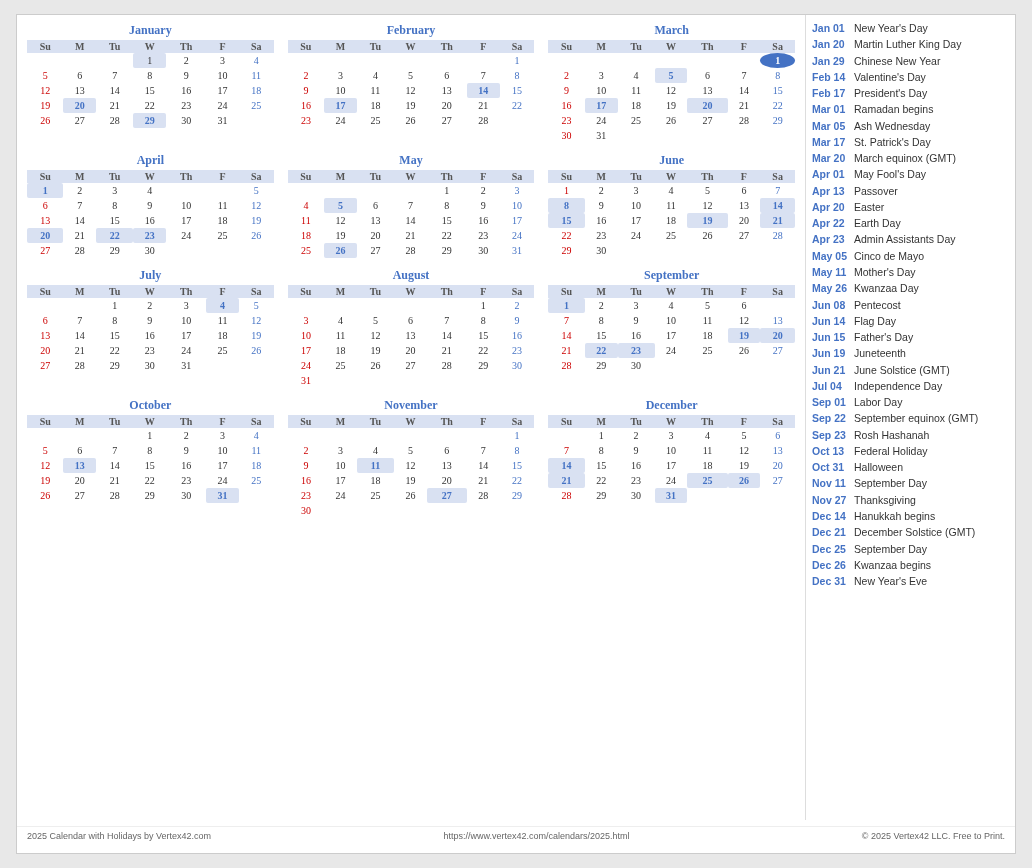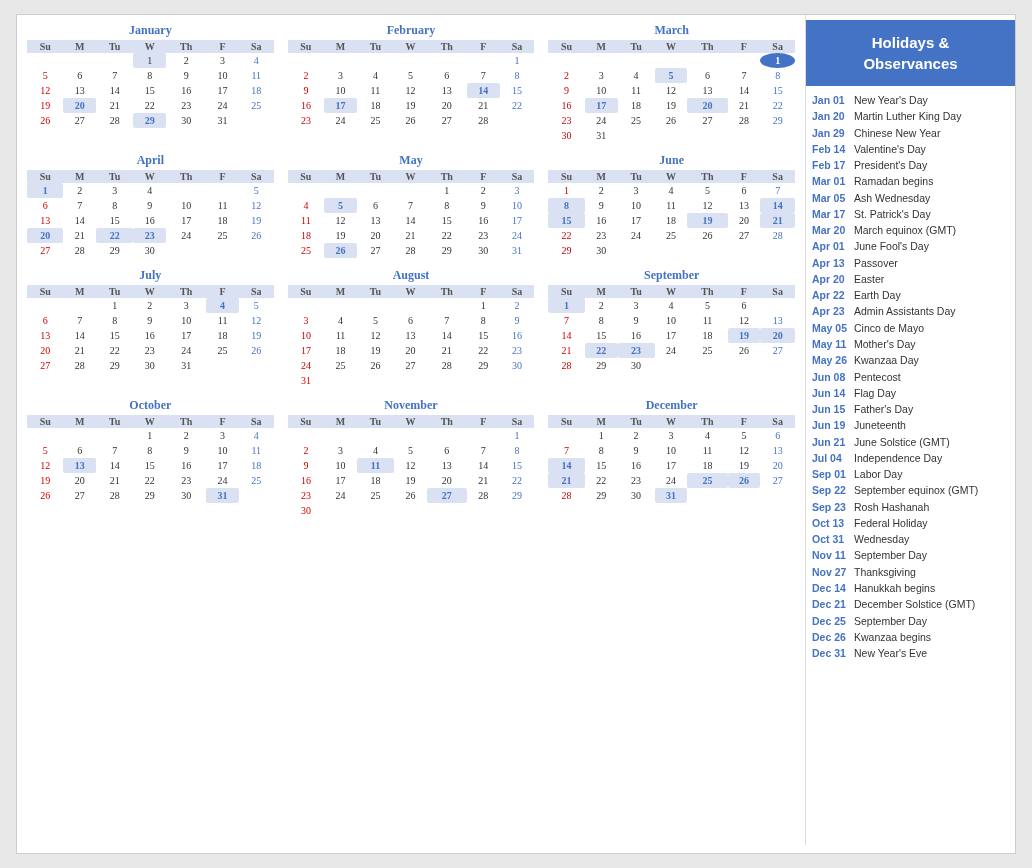--- a/index.html
+++ b/index.html
@@ -938,23 +938,20 @@
                   <td class="sat"></td>
               </tr>
             </tbody>
           </table>
         </div>
 
       </div>
     </div>
 
     <div class="sidebar">
-      <div class="sidebar-header">
-        <span>Holidays &amp;<br>Observances</span>
-      </div>
       <div class="holiday-list" id="holiday-list">
           <div class="holiday-item">
             <span class="holiday-date">Jan 01</span>
             <span class="holiday-name">New Year's Day</span>
           </div>
           <div class="holiday-item">
             <span class="holiday-date">Jan 20</span>
             <span class="holiday-name">Martin Luther King Day</span>
           </div>
           <div class="holiday-item">
@@ -980,21 +977,21 @@
           <div class="holiday-item">
             <span class="holiday-date">Mar 17</span>
             <span class="holiday-name">St. Patrick's Day</span>
           </div>
           <div class="holiday-item">
             <span class="holiday-date">Mar 20</span>
             <span class="holiday-name">March equinox (GMT)</span>
           </div>
           <div class="holiday-item">
             <span class="holiday-date">Apr 01</span>
-            <span class="holiday-name">June Fool's Day</span>
+            <span class="holiday-name">May Fool's Day</span>
           </div>
           <div class="holiday-item">
             <span class="holiday-date">Apr 13</span>
             <span class="holiday-name">Passover</span>
           </div>
           <div class="holiday-item">
             <span class="holiday-date">Apr 20</span>
             <span class="holiday-name">Easter</span>
           </div>
           <div class="holiday-item">
@@ -1052,21 +1049,21 @@
           <div class="holiday-item">
             <span class="holiday-date">Sep 23</span>
             <span class="holiday-name">Rosh Hashanah</span>
           </div>
           <div class="holiday-item">
             <span class="holiday-date">Oct 13</span>
             <span class="holiday-name">Federal Holiday</span>
           </div>
           <div class="holiday-item">
             <span class="holiday-date">Oct 31</span>
-            <span class="holiday-name">Wednesday</span>
+            <span class="holiday-name">Halloween</span>
           </div>
           <div class="holiday-item">
             <span class="holiday-date">Nov 11</span>
             <span class="holiday-name">September Day</span>
           </div>
           <div class="holiday-item">
             <span class="holiday-date">Nov 27</span>
             <span class="holiday-name">Thanksgiving</span>
           </div>
           <div class="holiday-item">
@@ -1086,13 +1083,18 @@
             <span class="holiday-name">Kwanzaa begins</span>
           </div>
           <div class="holiday-item">
             <span class="holiday-date">Dec 31</span>
             <span class="holiday-name">New Year's Eve</span>
           </div>
         </div>
     </div>
   </div>
 
+  <div class="footer">
+    <span>2025 Calendar with Holidays by Vertex42.com</span>
+    <span>https://www.vertex42.com/calendars/2025.html</span>
+    <span>© 2025 Vertex42 LLC. Free to Print.</span>
+  </div>
 </div>
 
 </body></html>

